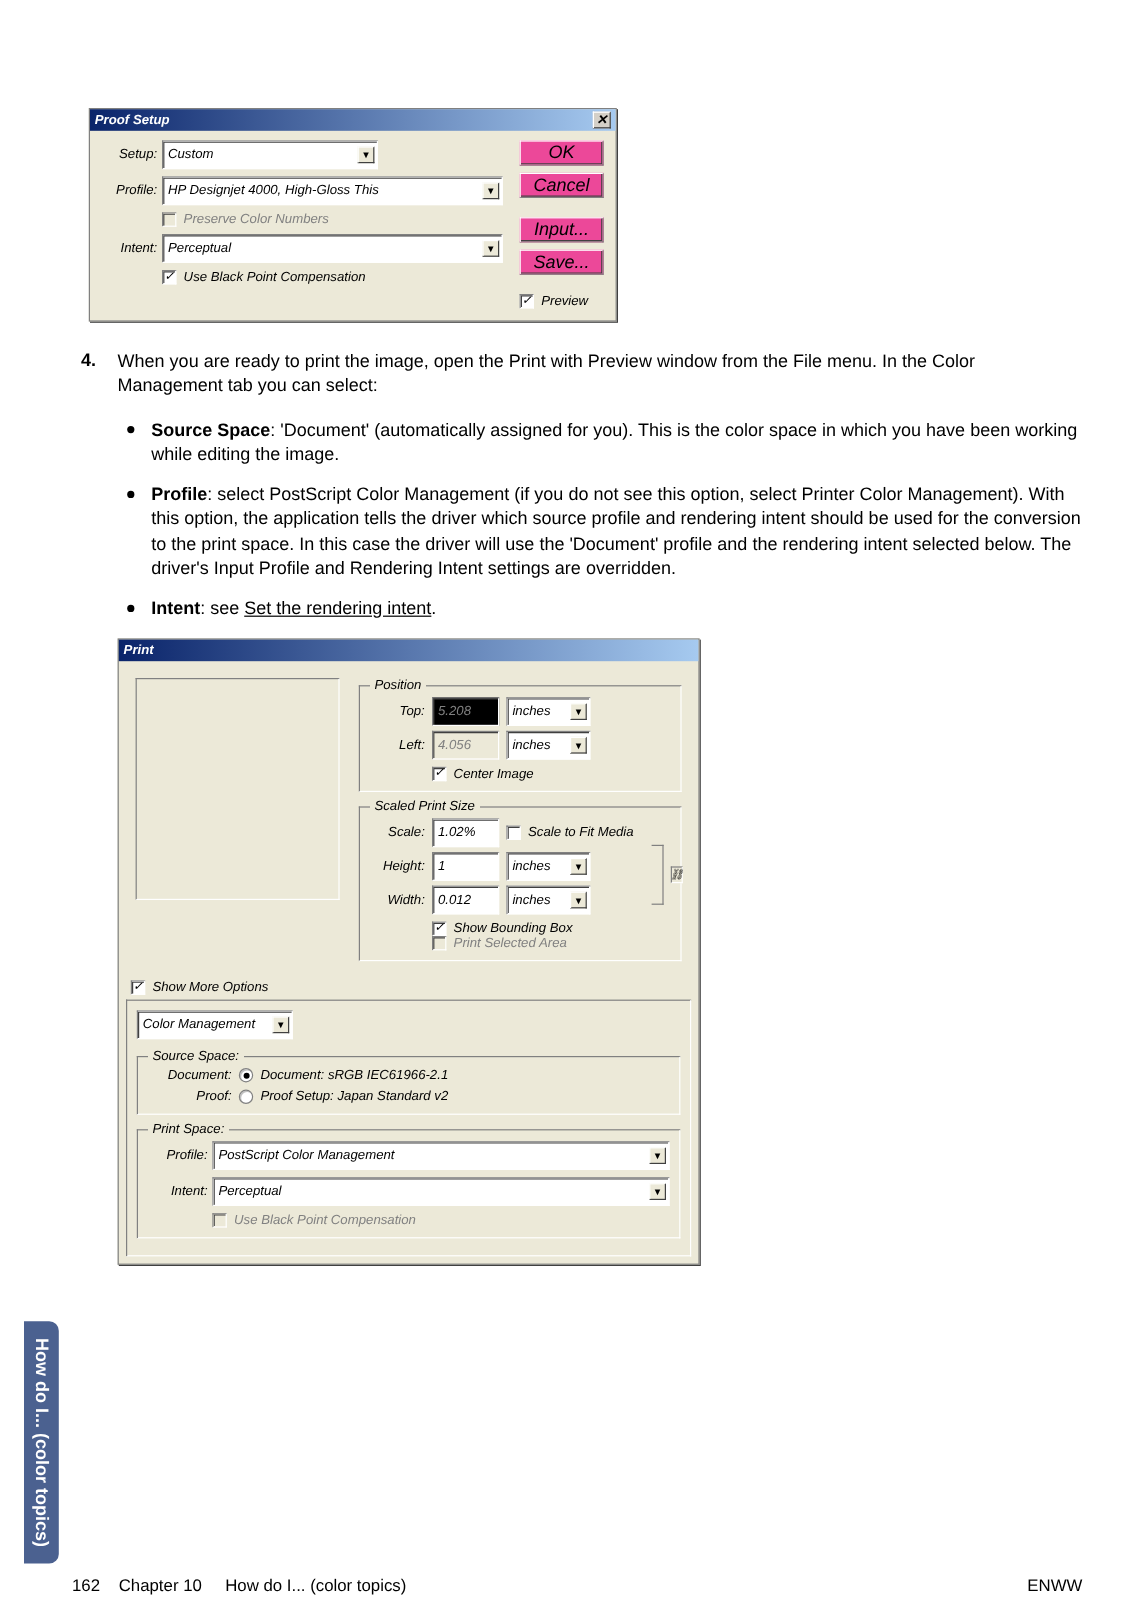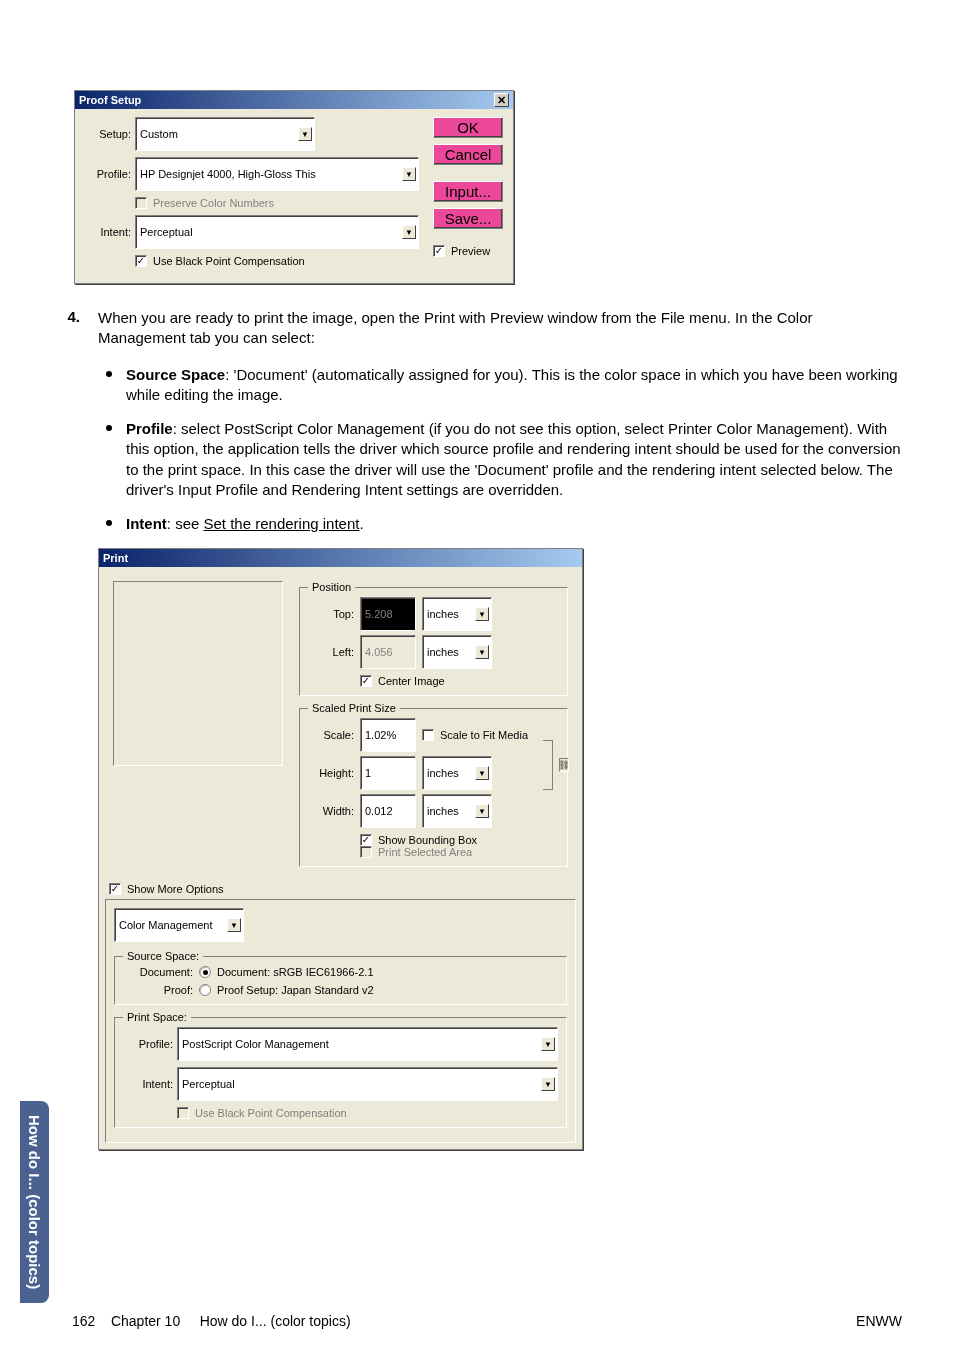--- a/index.html
+++ b/index.html
@@ -18,20 +18,21 @@
   }
   .dlg {
     font-family: Tahoma, Arial, sans-serif;
     font-size: 11px;
     color: #000;
     background: #ece9d8;
     border: 1px solid #808080;
     box-shadow: 1px 1px 0 #404040;
     margin-left: 24px;
     margin-bottom: 24px;
+    font-style: italic;
   }
   .titlebar {
     background: linear-gradient(to right, #0a246a, #a6caf0);
     color: #fff;
     font-weight: bold;
     padding: 2px 4px;
     display: flex;
     justify-content: space-between;
     align-items: center;
     height: 18px;
@@ -64,21 +65,21 @@
     display:flex; align-items:center; justify-content:center;
     font-size:15px;
   }
   .row { display:flex; align-items:center; margin-bottom:6px; gap:4px; }
   .lbl { width:46px; text-align:right; }
   .dd, .txt {
     background:#fff;
     border:1px solid #808080;
     border-right-color:#fff; border-bottom-color:#fff;
     box-shadow: inset 1px 1px 0 #404040;
-    height:34px;
+    height:24px;
     display:flex; align-items:center; justify-content:space-between;
     padding:0 2px 0 4px;
     font-size:11px;
   }
   .dd .arrow {
     width:14px; height:14px;
     background:#ece9d8;
     border:1px solid #fff;
     border-right-color:#404040; border-bottom-color:#404040;
     display:flex; align-items:center; justify-content:center;
@@ -153,21 +154,21 @@
   
   .sidetab {
     position:absolute; left:20px; bottom:48px;
     background:#4b6190; color:#fff; font-weight:bold;
     writing-mode: vertical-rl;
     padding:14px 6px;
     border-radius:0 8px 8px 0;
     font-size:15px;
   }
   .footer {
-    position:absolute; bottom:22px; left:12px; right:0;
+    position:absolute; bottom:22px; left:0; right:0;
     display:flex; justify-content:space-between;
     padding:0 52px 0 60px; font-size:14px;
   }
 </style>
 </head>
 <body>
 
 <div class="page">
 
   <div class="dlg proof">

